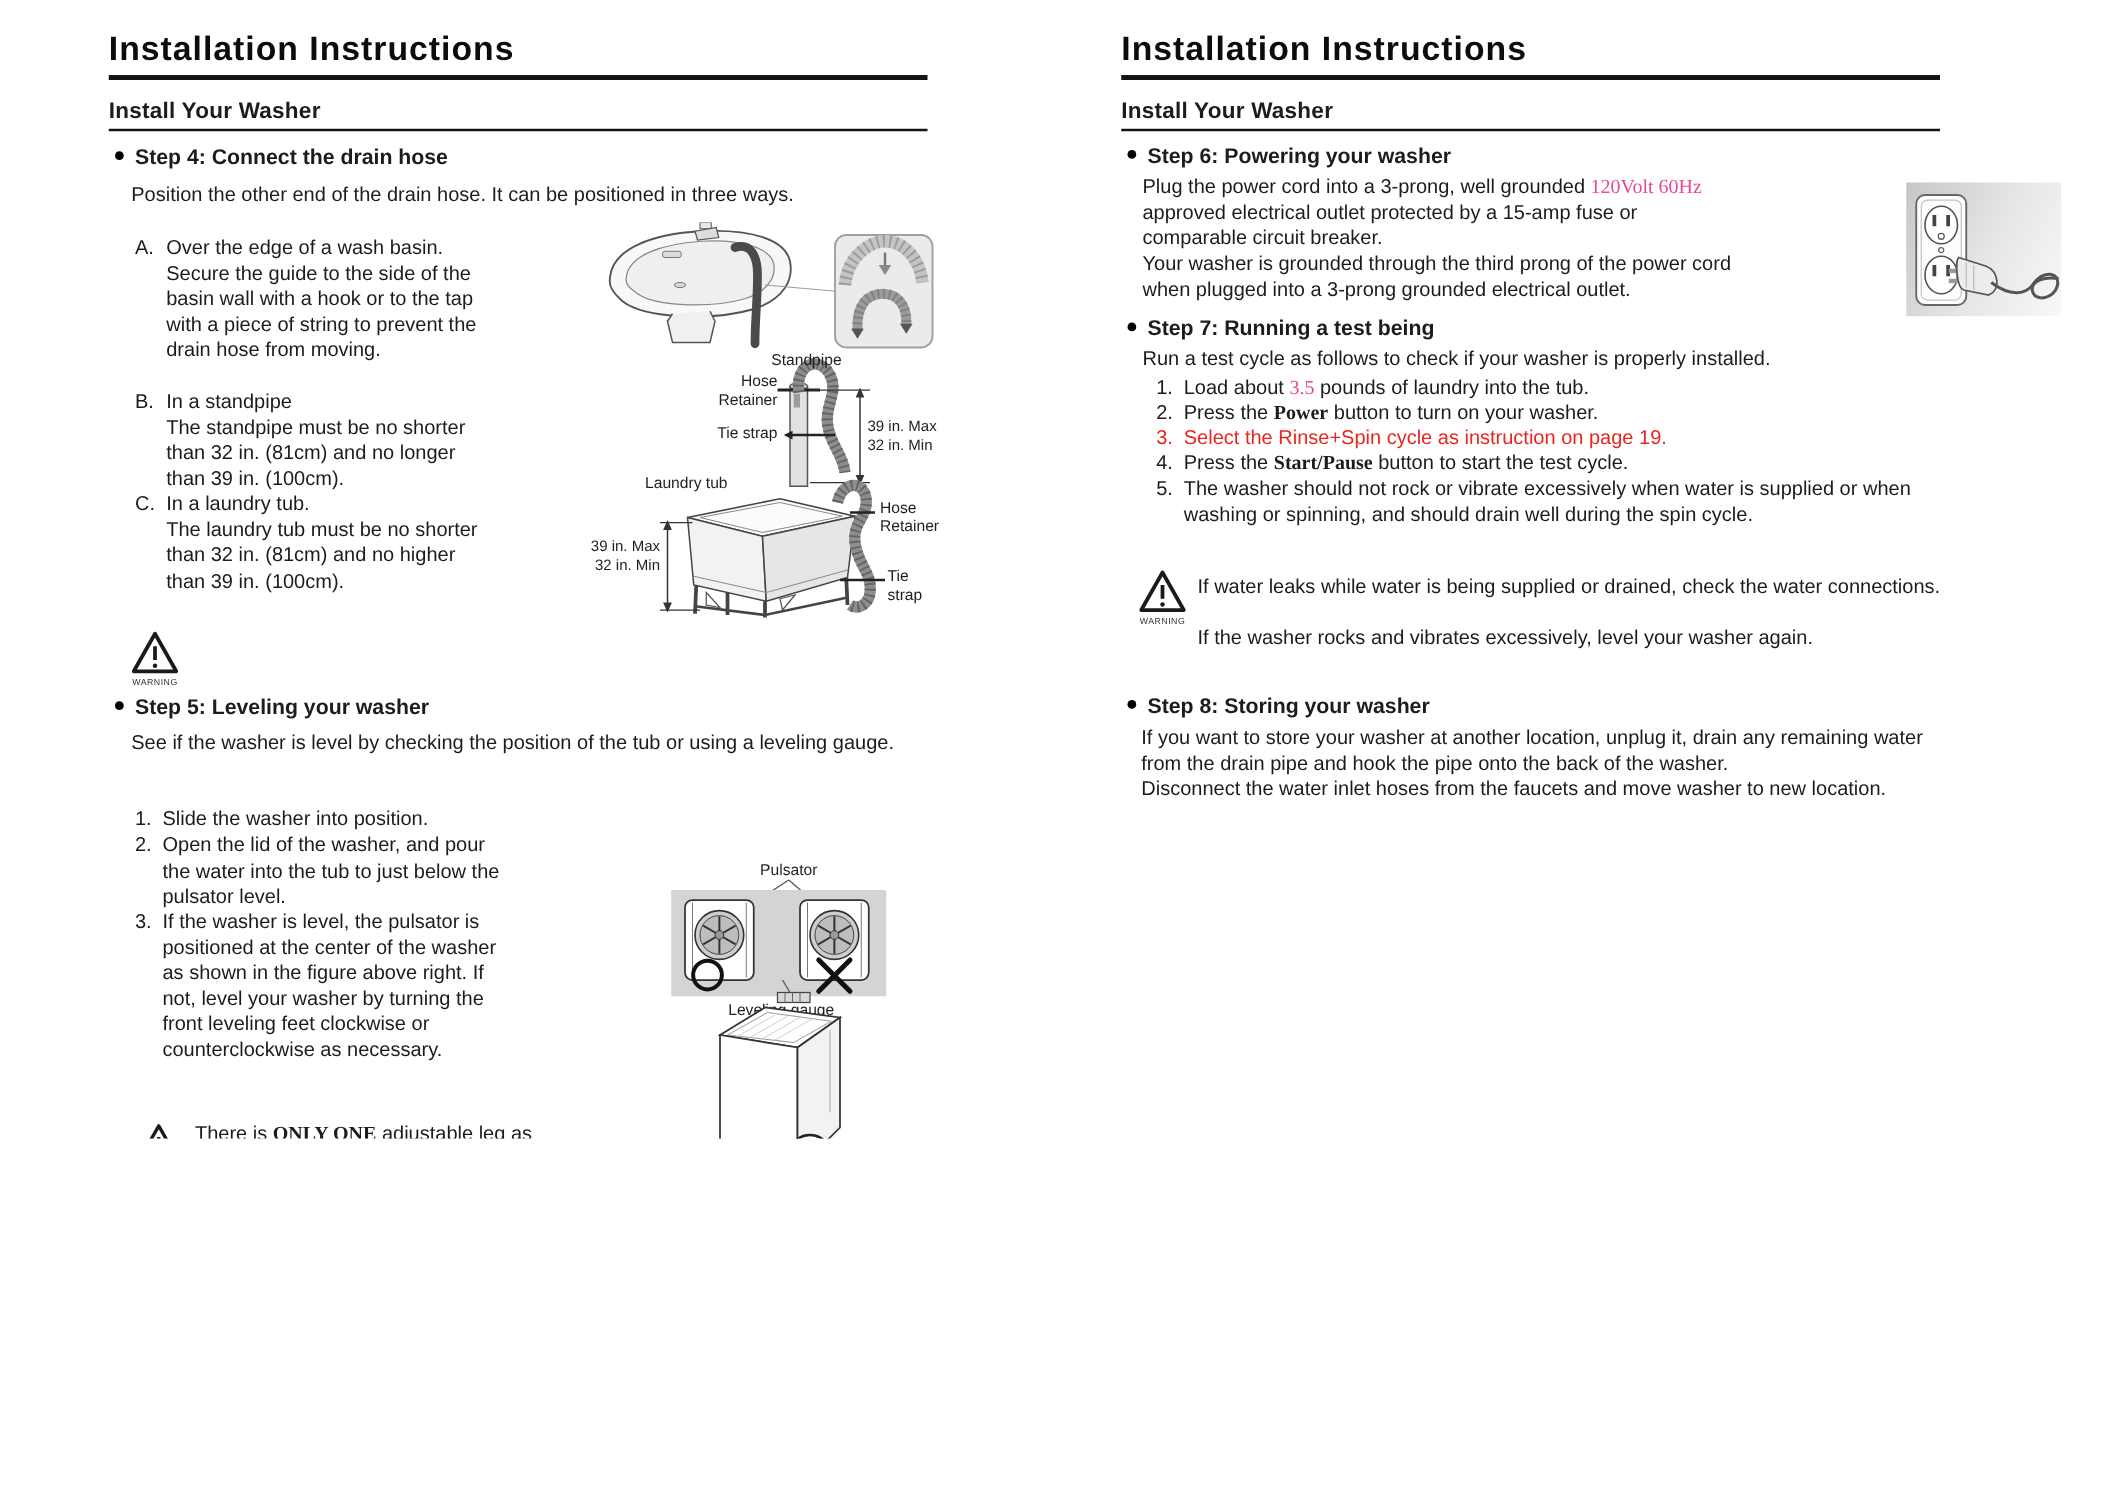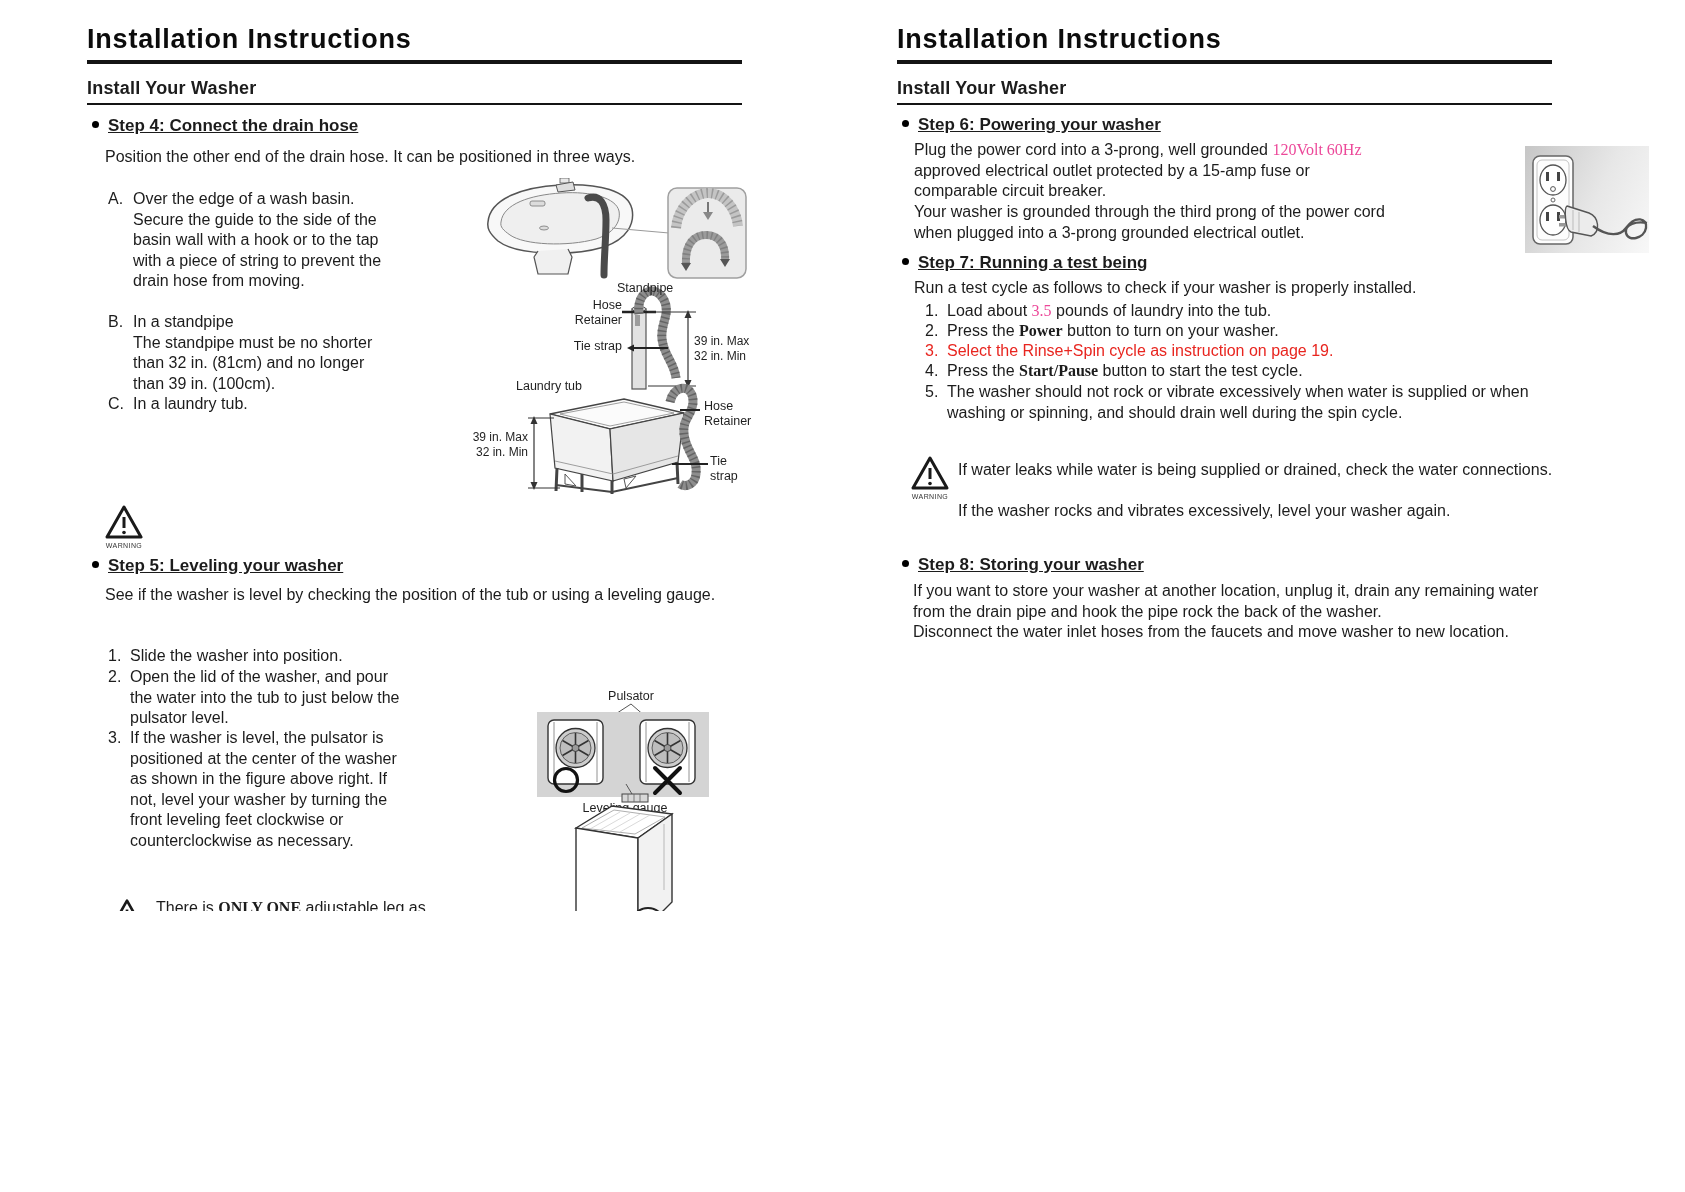--- a/index.html
+++ b/index.html
@@ -3,21 +3,21 @@
 <meta charset="utf-8">
 <style>
   html,body{margin:0;padding:0;background:#ffffff;}
   body{font-family:"Liberation Sans",sans-serif;color:#1c1c1c;}
   #canvas{position:relative;width:1685px;height:911px;background:#fff;overflow:hidden;margin-left:32px;}
   .abs{position:absolute;}
   .title{font-size:27px;font-weight:bold;letter-spacing:0.8px;color:#0c0c0c;white-space:nowrap;}
   .rule-thick{height:4px;background:#141414;}
   .rule-thin{height:2px;background:#141414;}
   .section{font-size:18px;font-weight:bold;letter-spacing:0.2px;white-space:nowrap;}
-  .step-row{display:flex;align-items:baseline;gap:9px;text-decoration:underline;}
+  .step-row{display:flex;align-items:baseline;gap:9px;}
   .dot{width:7px;height:7px;border-radius:50%;background:#000;position:relative;top:-3px;flex:0 0 auto;}
   .stephead{font-size:17px;font-weight:bold;white-space:nowrap;}
   .body{font-size:16px;line-height:20.5px;}
   .option{display:flex;}
   .olabel{width:25px;flex:0 0 auto;font-size:16px;line-height:20.5px;}
   .obody{width:250px;font-size:16px;line-height:20.5px;}
   .li{display:flex;}
   .linum{width:22px;flex:0 0 auto;font-size:16px;line-height:20.5px;}
   .litext{font-size:16px;line-height:20.5px;}
   .blue{color:#ec4899;font-family:Liberation Serif, serif;}
@@ -59,20 +59,21 @@
     <span class="olabel">B.</span>
     <div class="obody">
       <div>In a standpipe</div>
       <div>The standpipe must be no shorter than 32 in. (81cm) and no longer than 39 in. (100cm).</div>
     </div>
   </div>
   <div class="abs option" style="left:76px;top:394px">
     <span class="olabel">C.</span>
     <div class="obody">
       <div>In a laundry tub.</div>
+      <div>The laundry tub must be no shorter than 32 in. (81cm) and no higher than 39 in. (100cm).</div>
     </div>
   </div>
 
   <div class="abs" style="left:440px;top:178px;width:280px;height:318px">
     <svg width="280" height="318" viewBox="0 0 280 318">
 
       <path d="M16,44 C18,20 52,9 88,7 C128,5 156,13 160,31 C163,46 155,61 132,69 C98,79 44,77 26,63 C17,55 15,50 16,44 Z" fill="#f8f8f8" stroke="#555" stroke-width="1.5"></path>
       <path d="M29,44 C31,26 58,17 89,15 C120,13 144,20 147,33 C149,44 142,55 124,61 C95,69 52,67 38,57 C31,52 28,49 29,44 Z" fill="#efefef" stroke="#888" stroke-width="1"></path>
       <rect x="88" y="0" width="9" height="5" fill="#e8e8e8" stroke="#555" stroke-width="0.8"></rect>
       <path d="M84,7 L101,4 L103,12 L86,14 Z" fill="#dddddd" stroke="#555" stroke-width="1"></path>
@@ -322,20 +323,20 @@
     </svg>
     <div class="warn-label">WARNING</div>
   </div>
   <div class="abs body" style="left:926px;top:460px;width:610px">If water leaks while water is being supplied or drained, check the water connections.</div>
   <div class="abs body" style="left:926px;top:501px;width:610px">If the washer rocks and vibrates excessively, level your washer again.</div>
 
   <div class="abs step-row" style="left:870px;top:555px">
     <span class="dot"></span>
     <span class="stephead">Step 8: Storing your washer</span>
   </div>
-  <div class="abs body" style="left:881px;top:581px;width:648px">If you want to store your washer at another location, unplug it, drain any remaining water from the drain pipe and hook the pipe rock the back of the washer.</div>
+  <div class="abs body" style="left:881px;top:581px;width:648px">If you want to store your washer at another location, unplug it, drain any remaining water from the drain pipe and hook the pipe onto the back of the washer.</div>
   <div class="abs body" style="left:881px;top:622px;width:648px">Disconnect the water inlet hoses from the faucets and move washer to new location.</div>
 
   <div class="abs pagenum" style="left:900px;top:1119px;width:710px">— 16 —</div>
 
   <div class="abs footer-artifact" style="left:2px;top:1186px;width:330px"></div>
 
 </div>
 
 </body></html>

